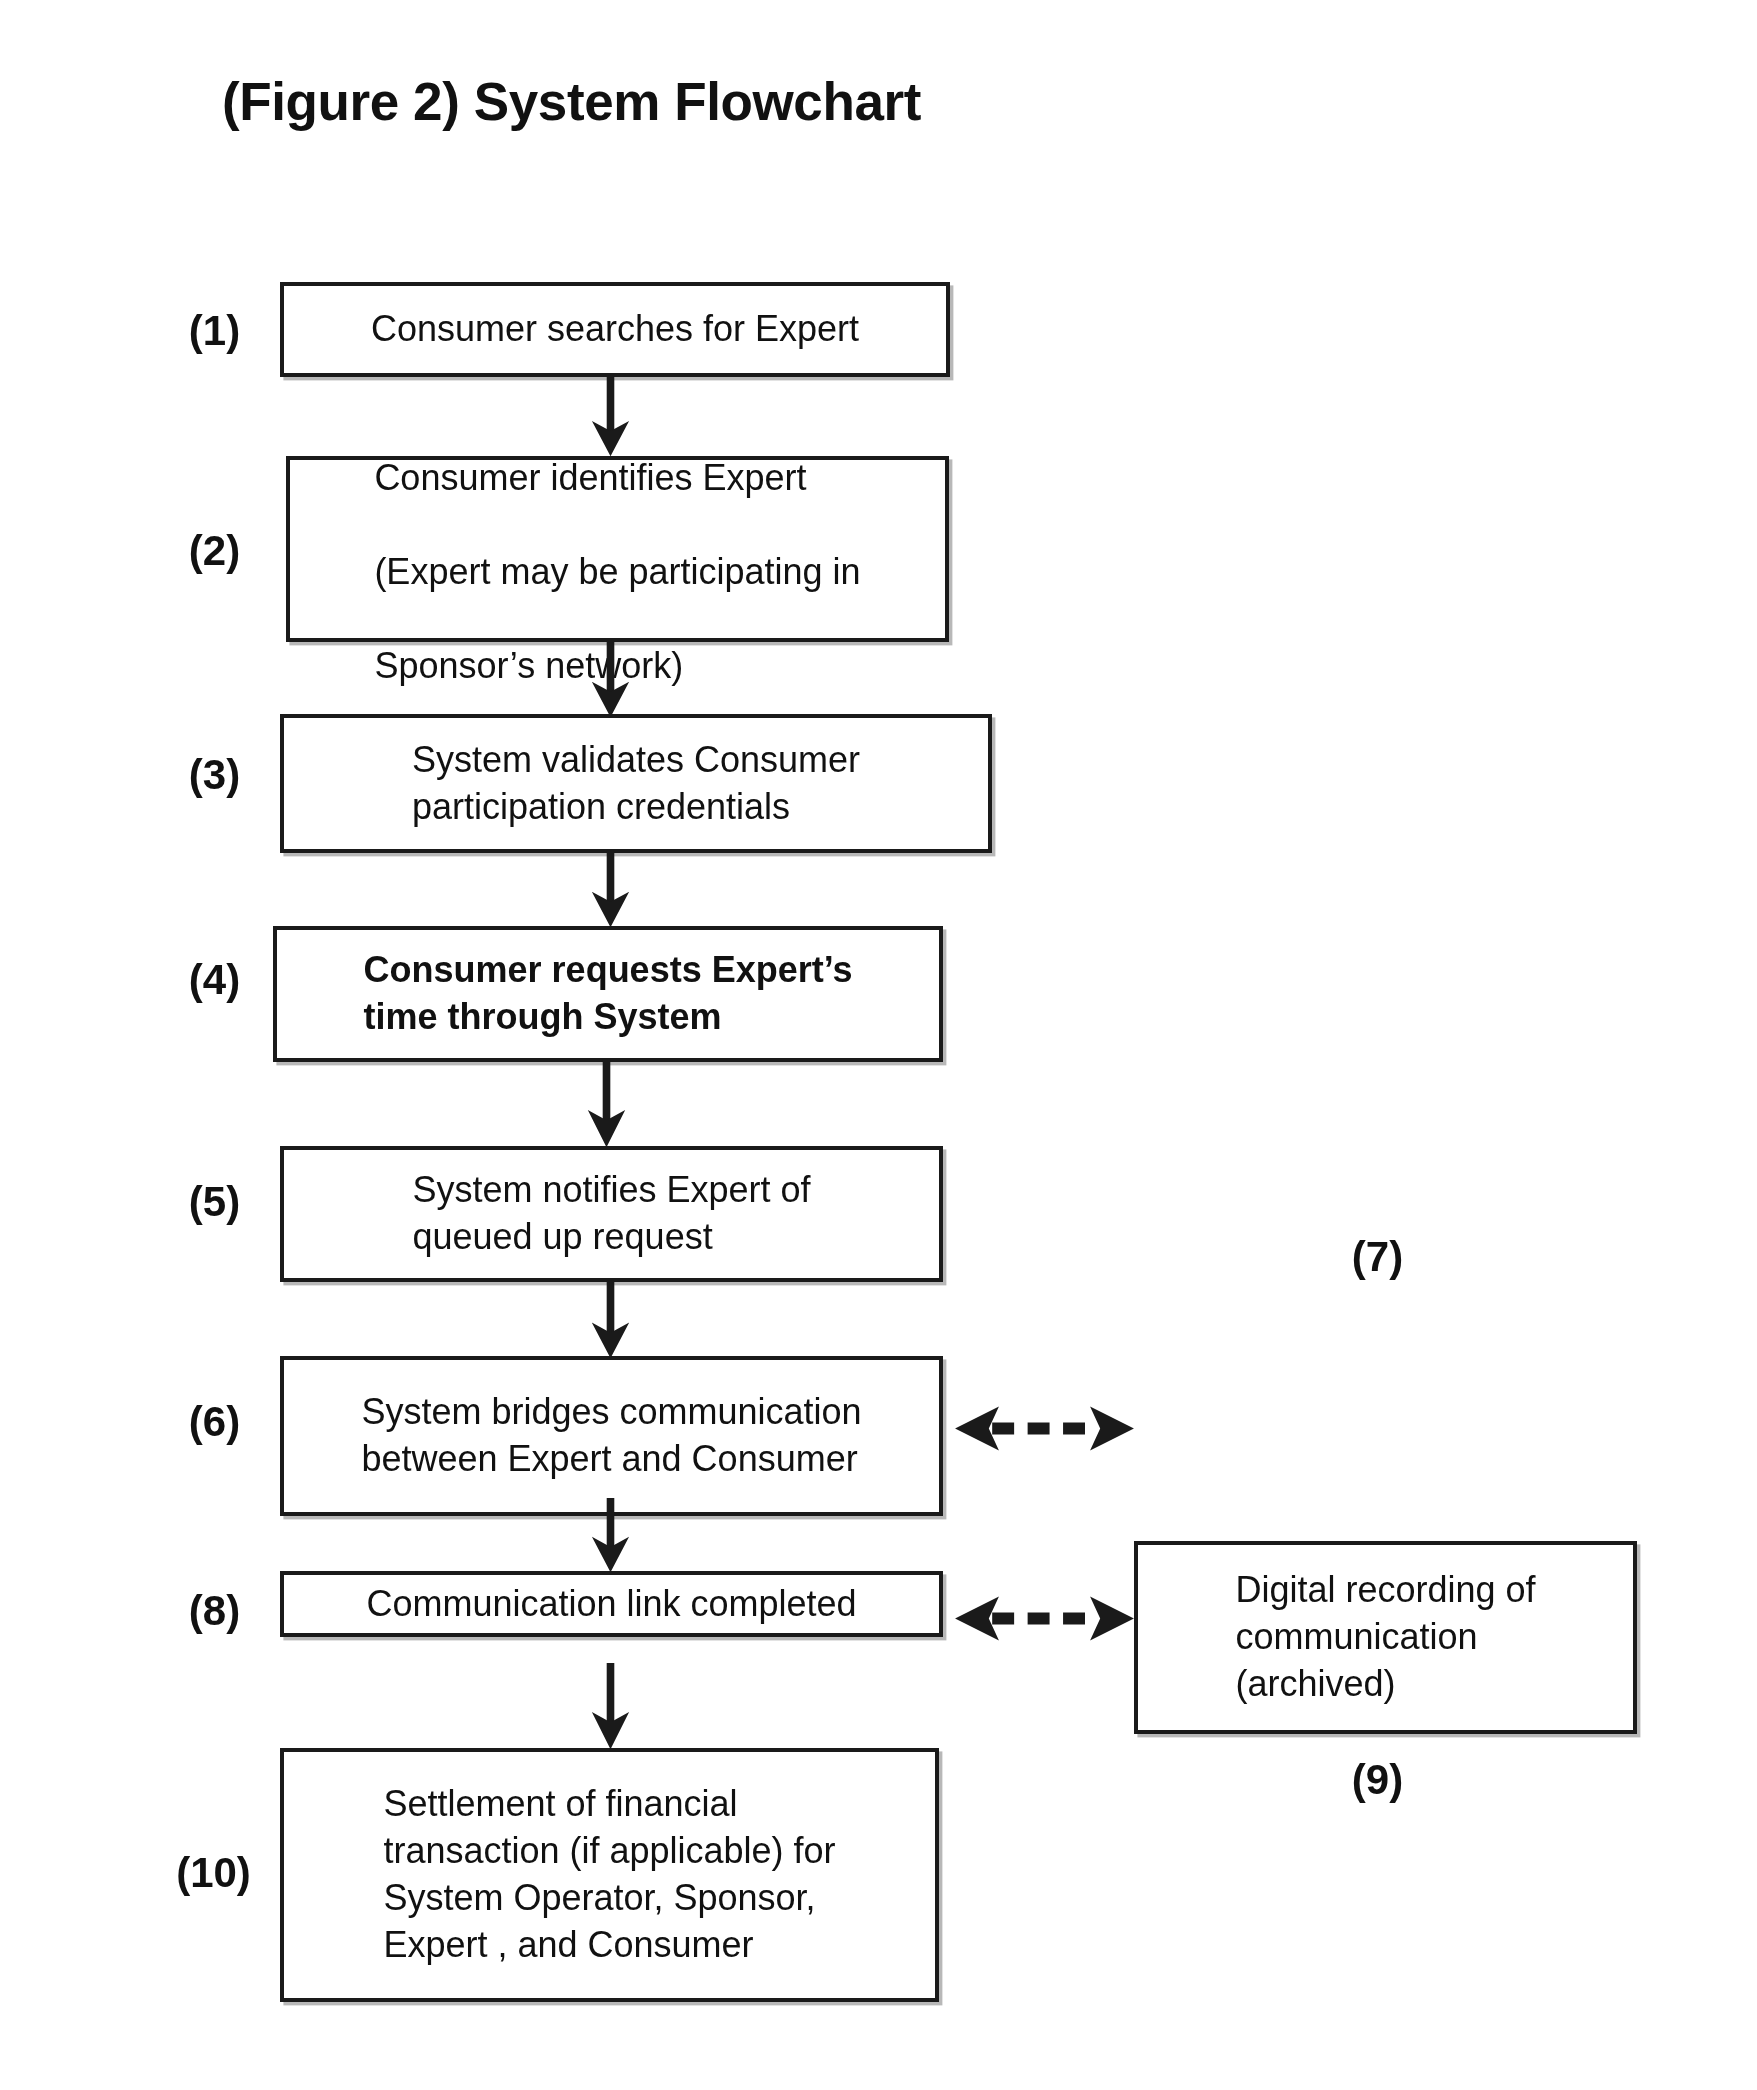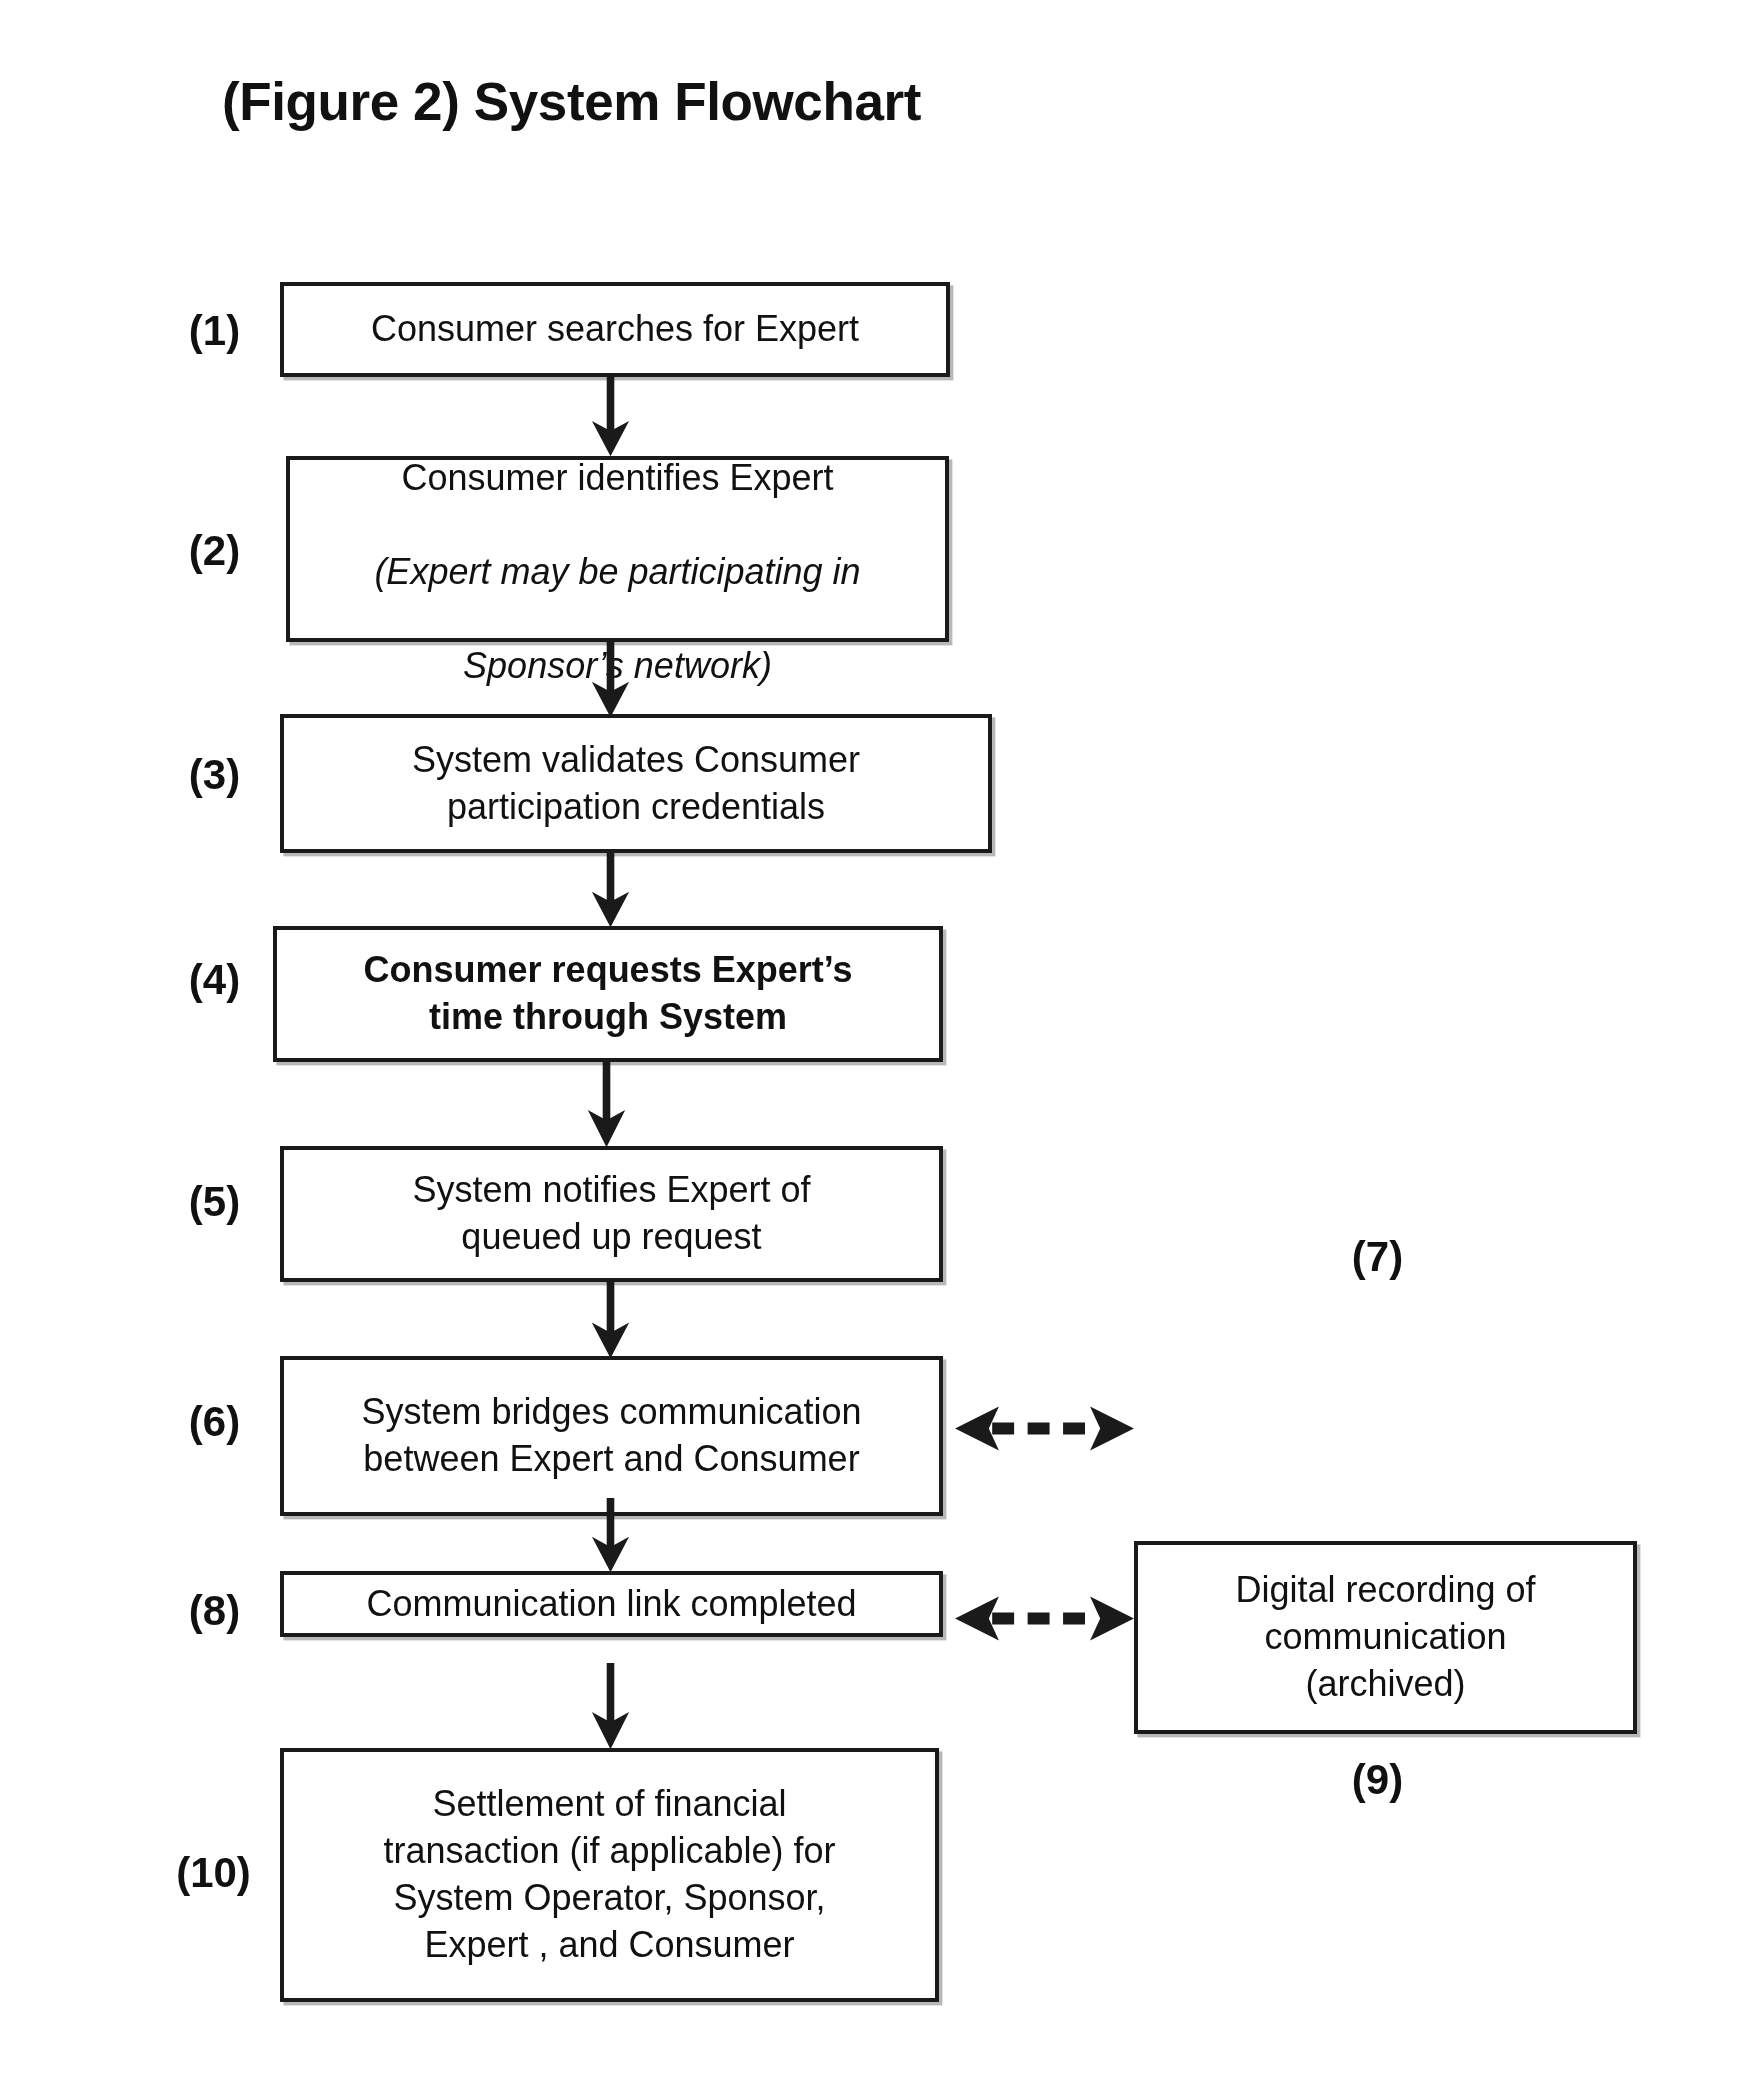--- a/index.html
+++ b/index.html
@@ -46,31 +46,30 @@
 
   .node {
     position: absolute;
     box-sizing: border-box;
     background: #ffffff;
     border: 4.2px solid #1a1a1a;
     box-shadow: 3.4px 3.4px 0 0 rgba(0,0,0,0.28);
     display: flex;
     align-items: center;
     justify-content: center;
-    text-align: center;
+    text-align: left;
   }
   .node .node-text {
     font-size: 36px;
     line-height: 1.30;
     color: #111111;
     padding: 0 10.2px;
     white-space: pre-line;
   }
   .node-text .it {
-    font-style: italic;
   }
 
   
   .v-arrow {
     position: absolute;
     width: 51px;
   }
   .v-arrow svg { display: block; }
 
   

